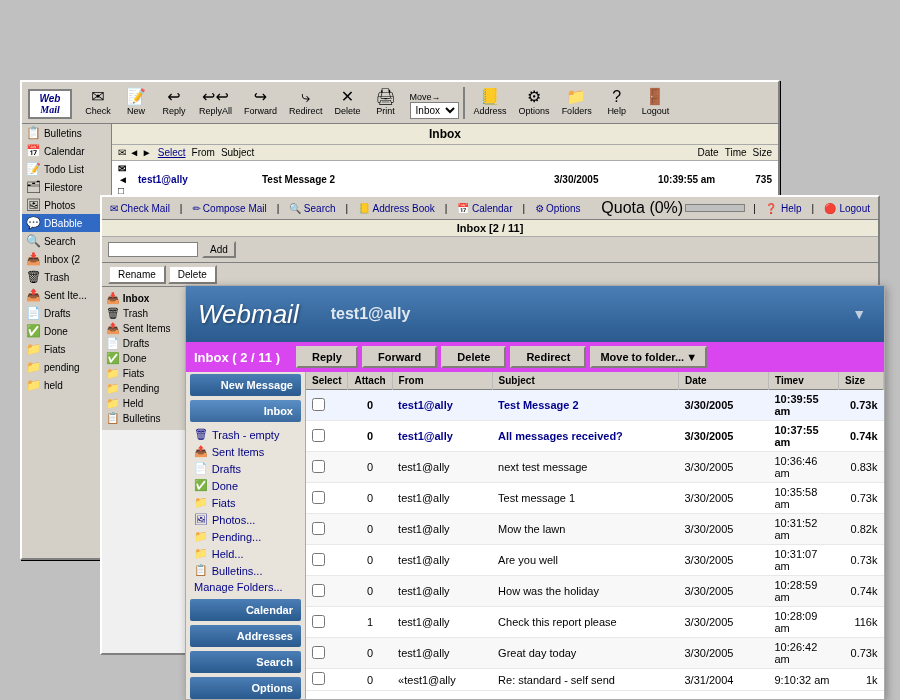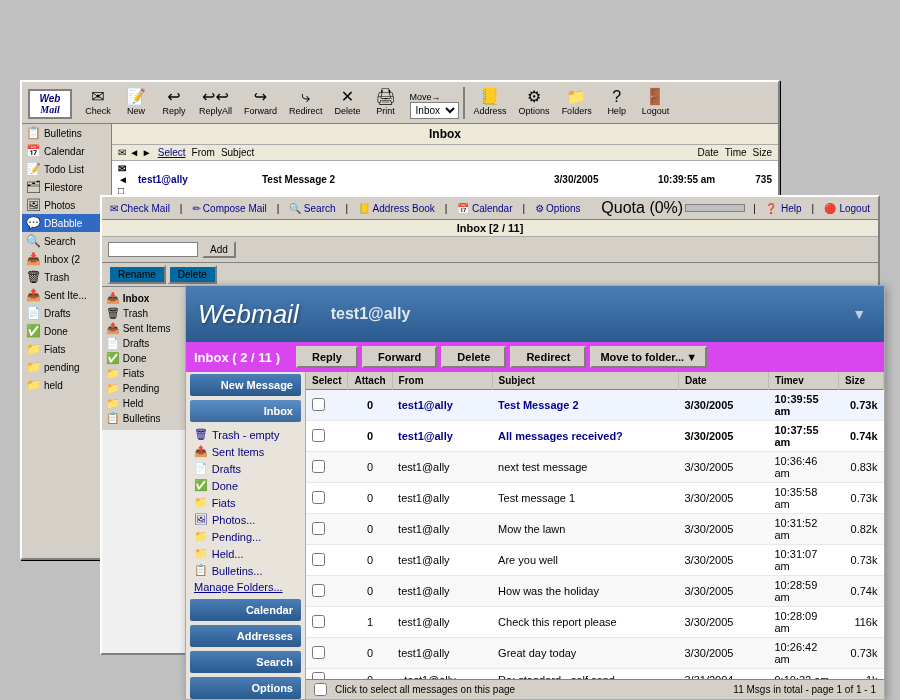--- a/index.html
+++ b/index.html
@@ -178,21 +178,21 @@
       padding: 2px 6px;
       display: flex;
       align-items: center;
       gap: 2px;
     }
     .rename-btn, .delete-btn {
       padding: 2px 8px;
       border: 2px outset #d4d0c8;
       cursor: pointer;
       font-size: 10px;
-      background: #0369a1;
+      background: #ffffff;
     }
 
     
     .folder-tree {
       width: 120px;
       background: #d4d0c8;
       border-right: 1px solid #808080;
       padding: 4px 2px;
       font-size: 10px;
       overflow-y: auto;
@@ -756,21 +756,21 @@
       <div class="msb-folder-list">
         <div class="msb-folder"><span class="f-icon">🗑</span>Trash - empty</div>
         <div class="msb-folder"><span class="f-icon">📤</span>Sent Items</div>
         <div class="msb-folder"><span class="f-icon">📄</span>Drafts</div>
         <div class="msb-folder"><span class="f-icon">✅</span>Done</div>
         <div class="msb-folder"><span class="f-icon">📁</span>Fiats</div>
         <div class="msb-folder"><span class="f-icon">🖼</span>Photos...</div>
         <div class="msb-folder"><span class="f-icon">📁</span>Pending...</div>
         <div class="msb-folder"><span class="f-icon">📁</span>Held...</div>
         <div class="msb-folder"><span class="f-icon">📋</span>Bulletins...</div>
-        <div class="msb-folder" style="color:#00008b;text-decoration:underline;">Manage Folders...</div>
+        <div class="msb-folder" style="color:#00008b;">Manage Folders...</div>
       </div>
 
       <button class="msb-btn">Calendar</button>
       <button class="msb-btn">Addresses</button>
       <button class="msb-btn">Search</button>
       <button class="msb-btn">Options</button>
 
     </div>
 
     <div class="modern-main">
@@ -875,20 +875,15 @@
     <td class="td-from" style="color:#000">«test1@ally</td>
     <td class="td-subject" style="color:#000">Re: standard - self send</td>
     <td class="td-date">3/31/2004</td>
     <td class="td-time">9:10:32 am</td>
     <td class="td-size">1k</td>
   </tr>
             </tbody>
         </table>
       </div>
 
-      <div class="msg-footer">
-        <input type="checkbox" style="">
-        <span>Click to select all messages on this page</span>
-        <span style="margin-left:auto;">11 Msgs in total - page 1 of 1 - 1</span>
-      </div>
     </div>
   </div>
 </div>
 
 </body></html>

